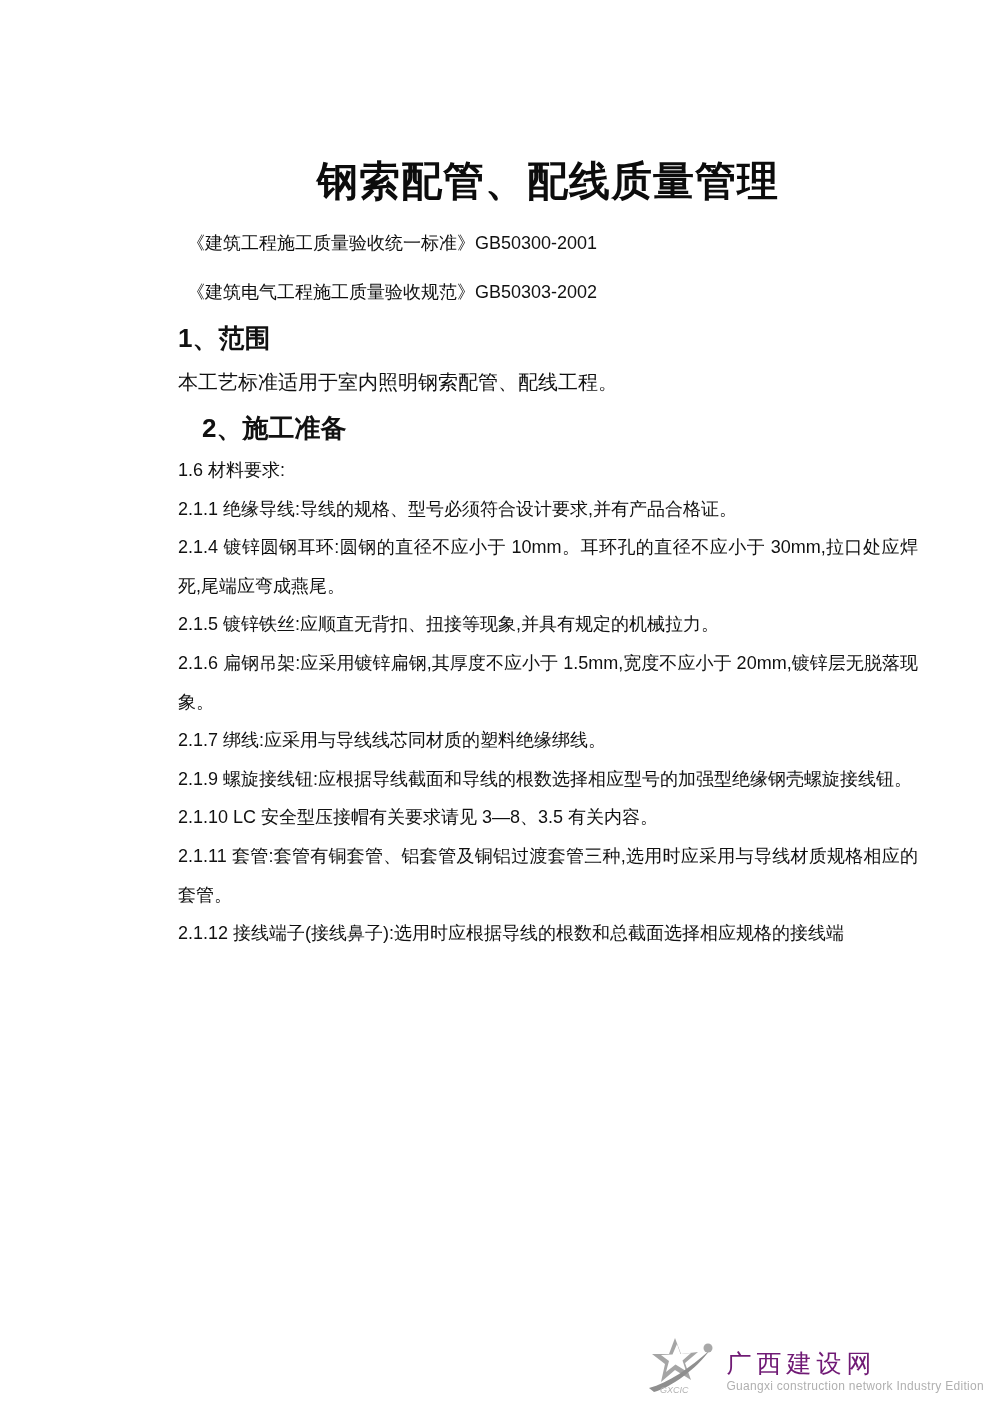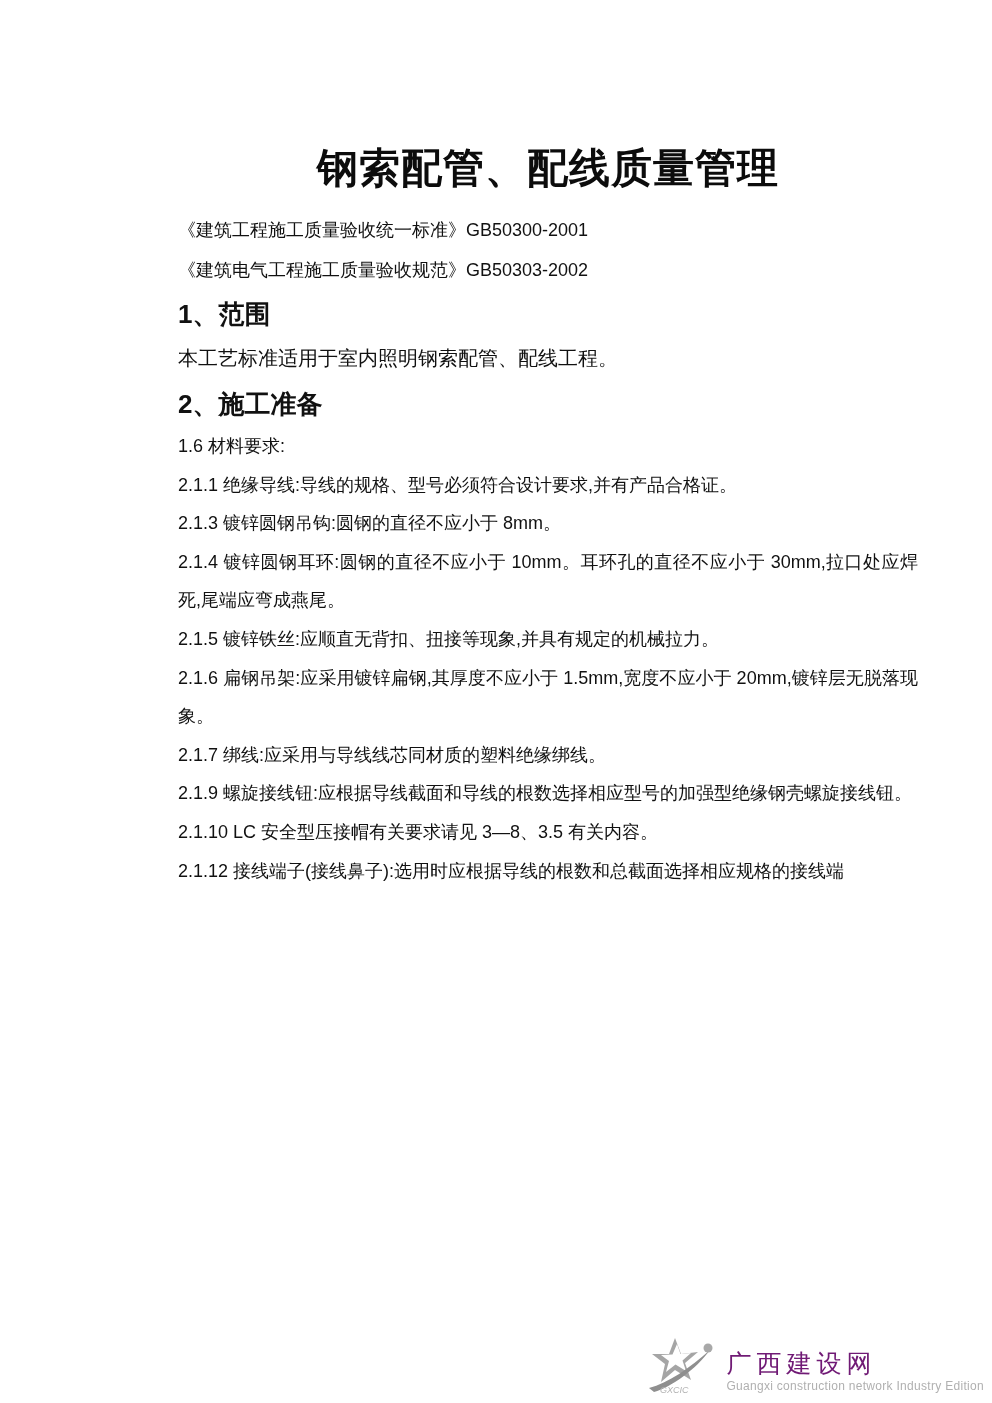--- a/index.html
+++ b/index.html
@@ -8,53 +8,53 @@
     width: 992px;
     height: 1403px;
     background: #ffffff;
     overflow: hidden;
     font-family: "Liberation Sans", "DejaVu Sans", sans-serif;
     color: #111111;
   }
   .content {
     position: absolute;
     left: 178px;
-    top: 0;
+    top: 13px;
     width: 740px;
   }
   .doc-title {
     margin: 144px 0 0 0;
     font-size: 41px;
     line-height: 48px;
     font-weight: 700;
     text-align: center;
     letter-spacing: 1px;
     color: #0c0c0c;
   }
   .std-heading {
     margin: 58px 0 0 0;
     font-size: 26px;
     line-height: 34px;
     font-weight: 700;
   }
   .refs { margin-top: 18px; }
   .refs p {
-    margin: 0;
+    margin: 9px;
     font-size: 18px;
     line-height: 40px;
     font-weight: 400;
   }
   .sec-heading {
     font-size: 26px;
     line-height: 34px;
     font-weight: 700;
     margin: 0;
   }
   #sec1-heading { margin-top: 7px; }
-  #sec2-heading { margin-top: 9px; }
+  #sec2-heading { margin-top: 9px; margin-left: 24px; }
   .scope-body {
     margin: 8px 0 0 0;
     font-size: 20px;
     line-height: 39px;
   }
   .body-block { margin-top: 6px; }
   .body-block p {
     margin: 0;
     font-size: 18px;
     line-height: 38.6px;
@@ -103,27 +103,27 @@
 
     <h3 class="sec-heading" id="sec1-heading">1、范围</h3>
 
     <p class="scope-body">本工艺标准适用于室内照明钢索配管、配线工程。</p>
 
     <h3 class="sec-heading" id="sec2-heading">2、施工准备</h3>
 
     <div class="body-block">
       <p>1.6 材料要求:</p>
       <p>2.1.1 绝缘导线:导线的规格、型号必须符合设计要求,并有产品合格证。</p>
-      <p>2.1.3 镀锌圆钢吊钩:圆钢的直径不应小于 8mm。</p>
       <p>2.1.4 镀锌圆钢耳环:圆钢的直径不应小于 10mm。耳环孔的直径不应小于 30mm,拉口处应焊死,尾端应弯成燕尾。</p>
       <p>2.1.5 镀锌铁丝:应顺直无背扣、扭接等现象,并具有规定的机械拉力。</p>
       <p>2.1.6 扁钢吊架:应采用镀锌扁钢,其厚度不应小于 1.5mm,宽度不应小于 20mm,镀锌层无脱落现象。</p>
       <p>2.1.7 绑线:应采用与导线线芯同材质的塑料绝缘绑线。</p>
       <p>2.1.9 螺旋接线钮:应根据导线截面和导线的根数选择相应型号的加强型绝缘钢壳螺旋接线钮。</p>
       <p>2.1.10 LC 安全型压接帽有关要求请见 3—8、3.5 有关内容。</p>
+      <p>2.1.11 套管:套管有铜套管、铝套管及铜铝过渡套管三种,选用时应采用与导线材质规格相应的套管。</p>
       <p>2.1.12 接线端子(接线鼻子):选用时应根据导线的根数和总截面选择相应规格的接线端</p>
     </div>
 
   </div>
 
   <div class="watermark">
     <svg class="mark-icon" width="78" height="60" viewBox="0 0 78 60" xmlns="http://www.w3.org/2000/svg">
       <path d="M31 3 L37 19 L54 17 L41 28 L47 45 L31 35 L17 47 L21 29 L8 19 L25 19 Z" fill="#a5a5a5"></path>
       <path d="M33 9 L36.5 19 L47 18 L38.5 25.5 L42 36 L31.5 29.5 L22 37 L25 26 L17 20 L28.5 19.5 Z" fill="#ffffff"></path>
       <path d="M5 53 C24 48 46 33 66 15 C52 34 28 52 10 57 Z" fill="#8f8f8f"></path>

